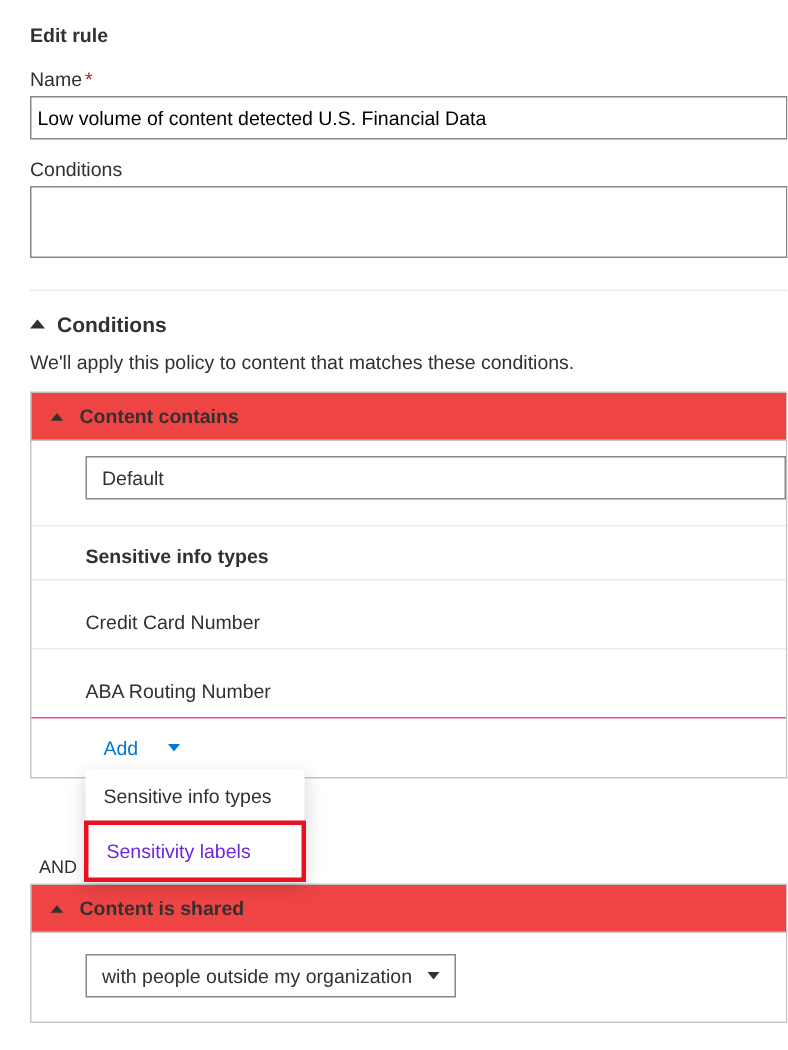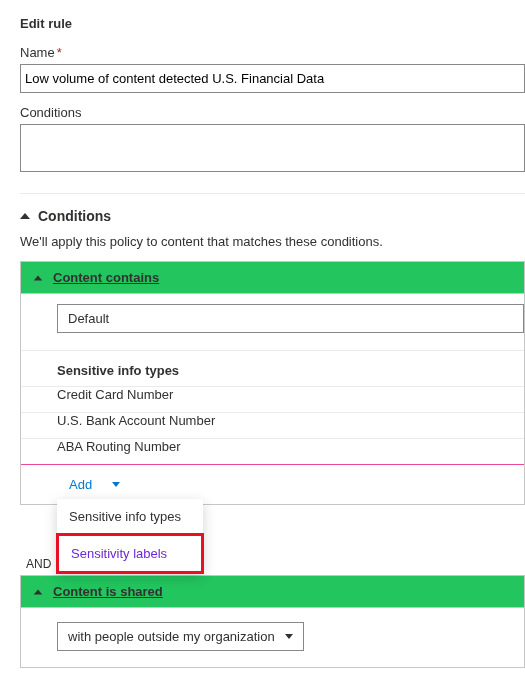--- a/index.html
+++ b/index.html
@@ -59,44 +59,43 @@
       border-left: 4px solid transparent;
       border-right: 4px solid transparent;
       border-top: 5px solid currentColor;
       display: inline-block;
     }
     .section-title { font-weight: 600; font-size: 14px; }
     .section-desc { font-size: 13px; margin-bottom: 12px; }
 
     .cond-block { border: 1px solid #c8c6c4; }
     .cond-header {
-      background: #22c55e;
+      background: #ef4444;
       padding: 8px 12px;
       display: flex;
       align-items: center;
       gap: 10px;
       border-bottom: 1px solid #c8c6c4;
-      text-decoration: underline;
     }
     .cond-header .chevron-up { transform: scale(0.85); }
     .cond-title { font-weight: 600; font-size: 13px; }
     .cond-body { padding: 0; }
     .default-row {
       margin: 10px 0 17px 36px;
       border: 1px solid #8a8886;
       padding: 6px 10px;
     }
     .group-heading {
       font-weight: 600;
       padding: 12px 0 8px 36px;
       border-top: 1px solid #edebe9;
       margin-top: 10px;
     }
     .sit-row {
-      padding: 0 0 10px 36px;
+      padding: 20px 0 10px 36px;
       border-top: 1px solid #edebe9;
     }
     .add-row {
       padding: 12px 0 12px 48px;
       border-top: 1px solid #ec4899;
       display: flex;
       align-items: center;
       gap: 20px;
       color: #0078d4;
       cursor: pointer;
@@ -166,21 +165,20 @@
 
 <div class="cond-block">
   <div class="cond-header">
     <span class="chevron-up"></span>
     <span class="cond-title">Content contains</span>
   </div>
   <div class="cond-body">
     <div class="default-row">Default</div>
     <div class="group-heading">Sensitive info types</div>
     <div class="sit-row">Credit Card Number</div>
-    <div class="sit-row">U.S. Bank Account Number</div>
     <div class="sit-row">ABA Routing Number</div>
     <div class="add-row">
       <span>Add</span>
       <span class="chevron-down-sm"></span>
       <div class="dropdown">
         <div class="dropdown-item">Sensitive info types</div>
         <div class="dropdown-item highlighted">Sensitivity labels</div>
       </div>
     </div>
   </div>

